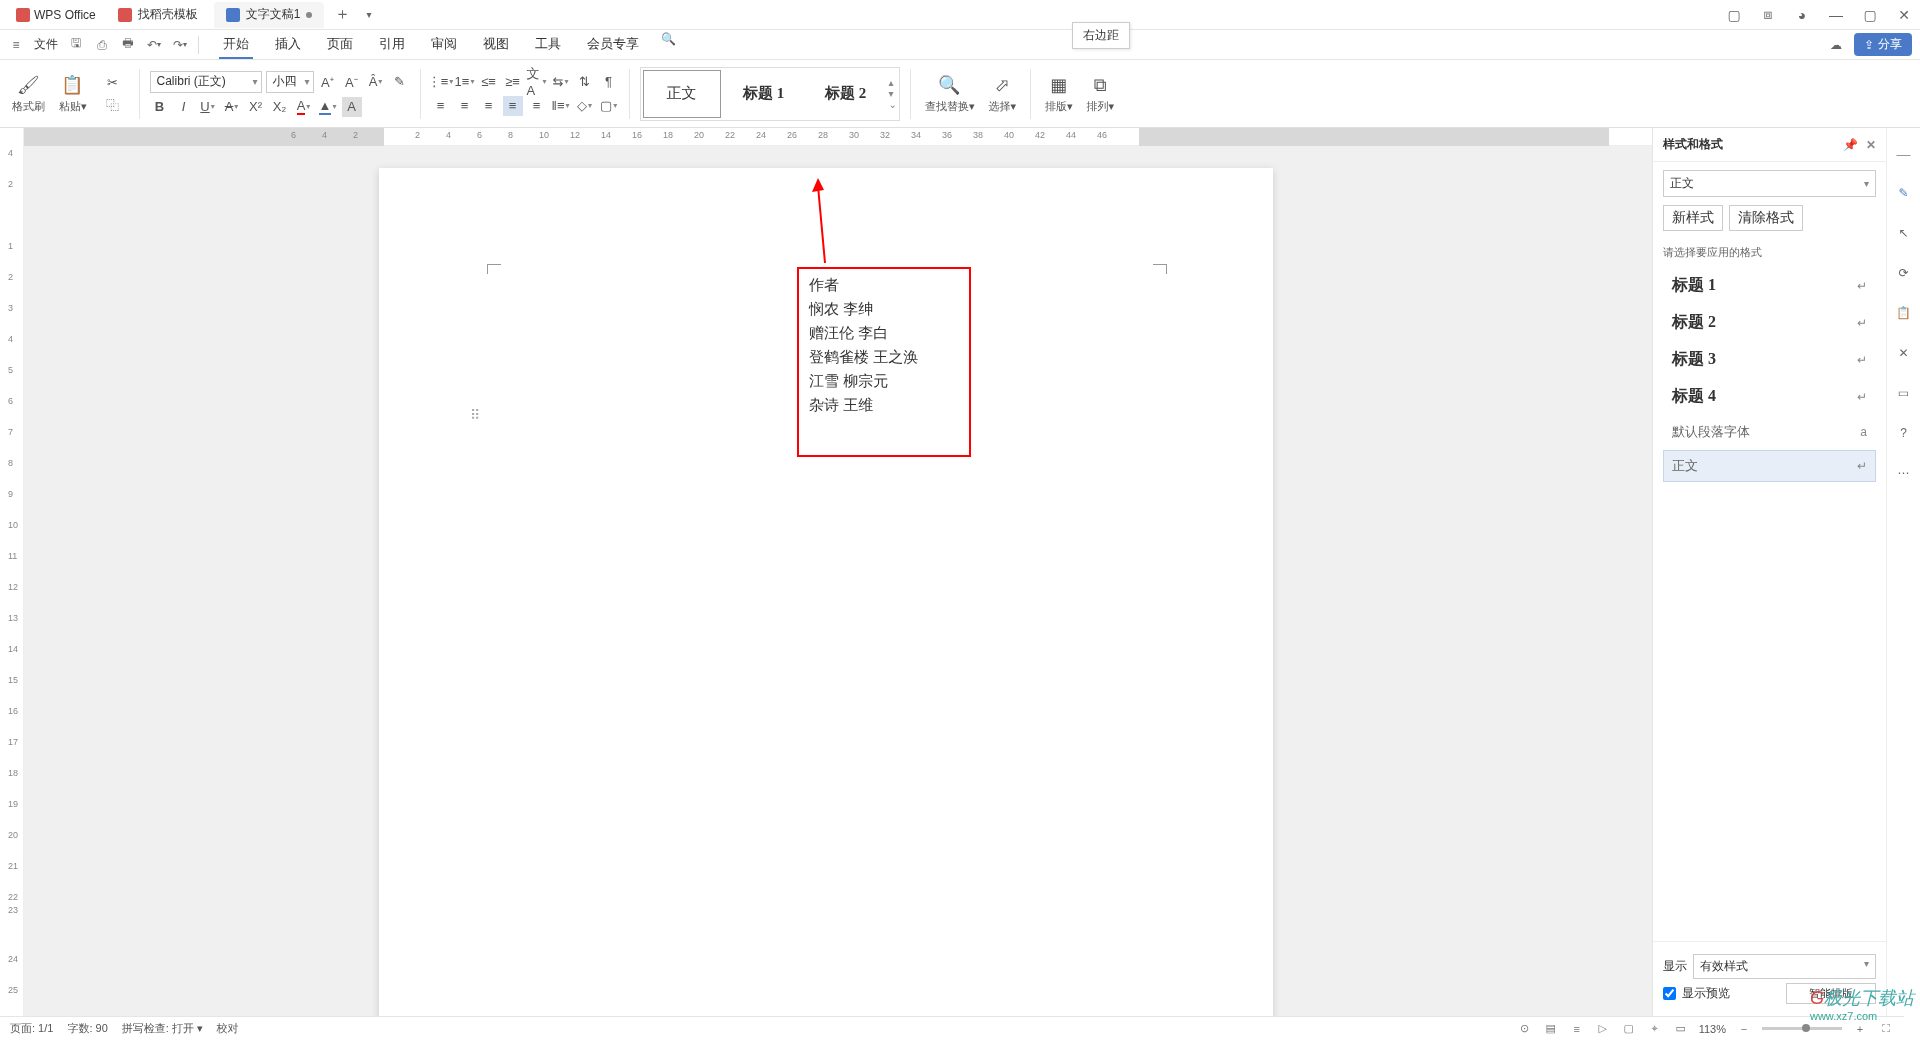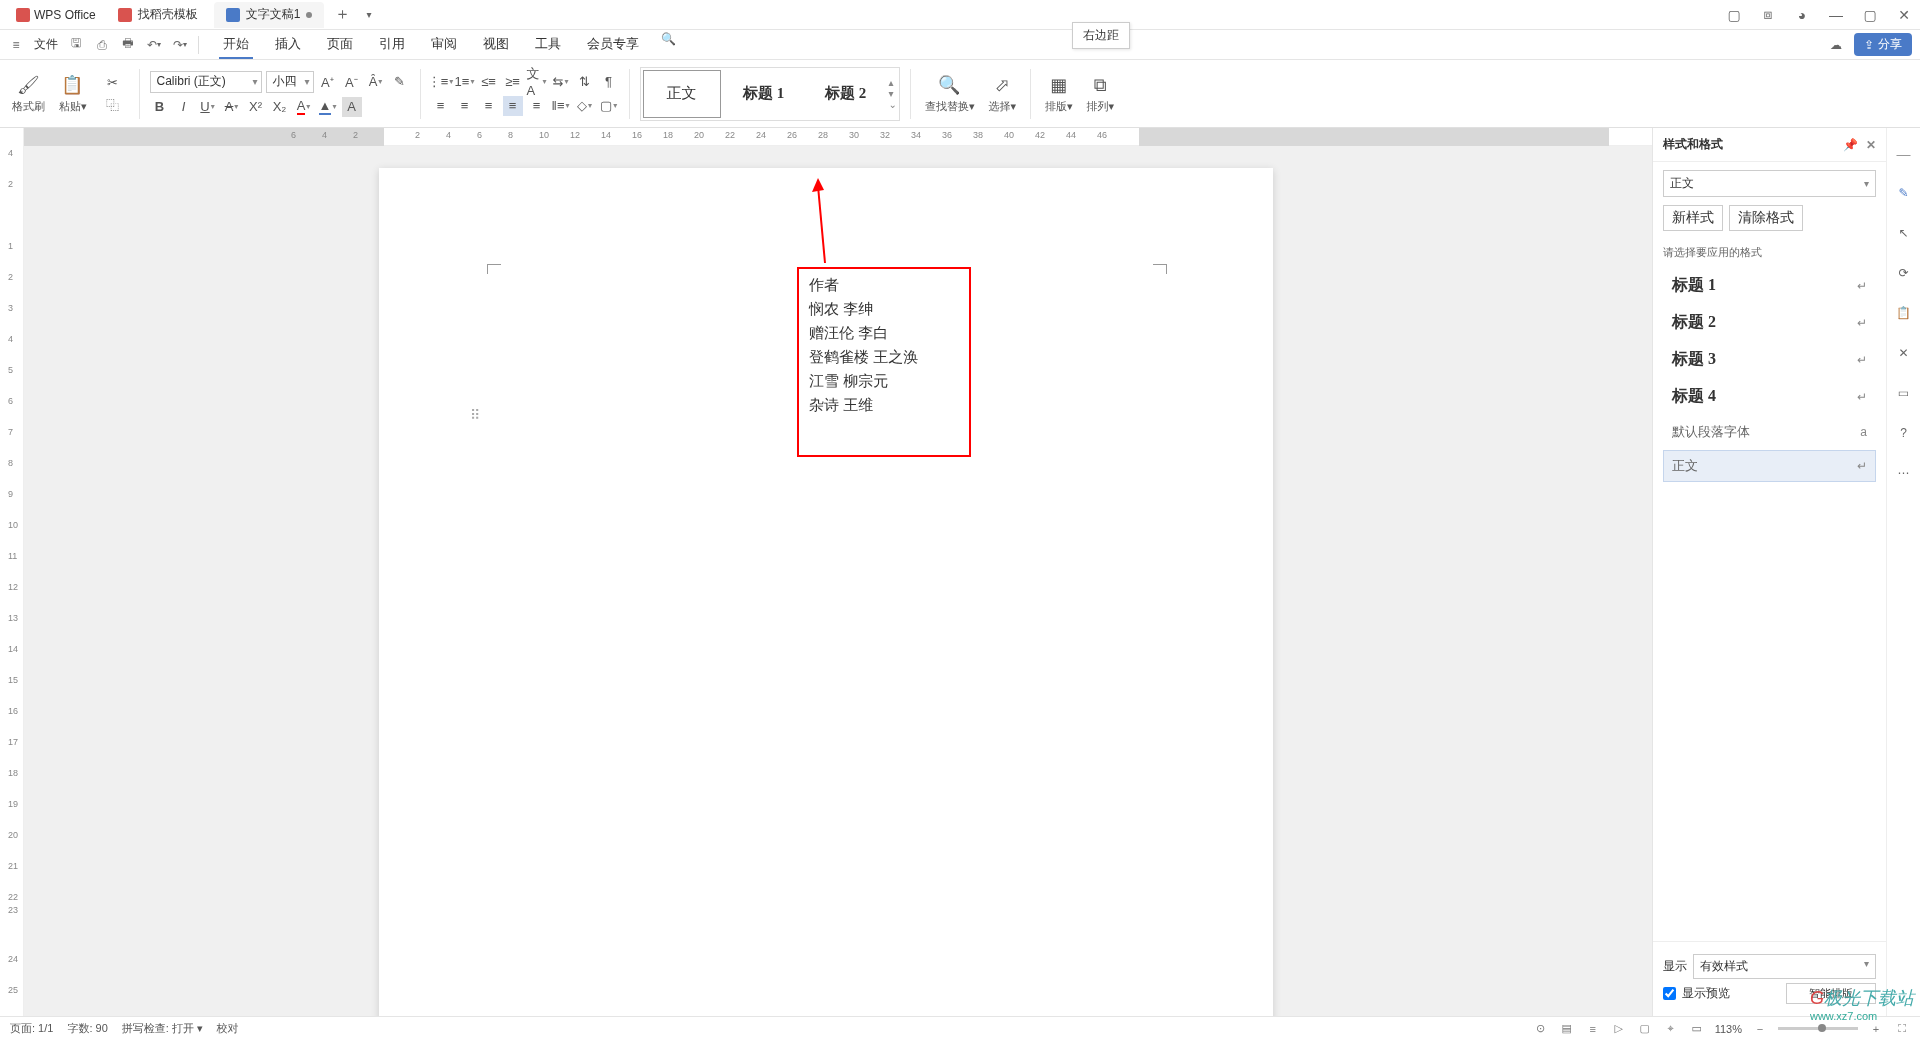--- a/index.html
+++ b/index.html
@@ -66,21 +66,21 @@
 .style-entry { display: flex; align-items: center; padding: 6px 8px; margin: 2px 0; border: 1px solid transparent; }
 .style-entry.selected { background: #e8eef7; border: 1px solid #c5d5ec; }
 .style-entry-name { font-size: 16px; font-weight: bold; font-family: SimSun, serif; }
 .style-entry-name.small { font-size: 13px; font-weight: normal; color: #666; }
 .style-entry-mark { margin-left: auto; font-size: 12px; color: #888; }
 .panel-bottom { padding: 8px 10px; border-top: 1px solid #eee; }
 .panel-bottom-row { display: flex; align-items: center; gap: 6px; margin: 4px 0; font-size: 12px; }
 .panel-bottom-combo { flex: 1; border: 1px solid #ccc; padding: 3px 6px; display: flex; }
 .panel-bottom-combo:after { content: "▾"; margin-left: auto; font-size: 10px; color: #888; }
 .smart-btn { border: 1px solid #ccc; padding: 2px 22px; font-size: 11px; margin-left: auto; }
-.statusbar { position: absolute; bottom: 0; left: 0; right: 0; height: 24px; background: #fff; border-top: 1px solid #e5e5e5; display: flex; align-items: center; padding: 0 10px; font-size: 11px; color: #555; gap: 14px; }
+.statusbar { position: absolute; bottom: 0; left: 0; right: 16px; height: 24px; background: #fff; border-top: 1px solid #e5e5e5; display: flex; align-items: center; padding: 0 10px; font-size: 11px; color: #555; gap: 14px; }
 .status-right { margin-left: auto; display: flex; align-items: center; gap: 10px; }
 .status-icon { width: 16px; height: 16px; display: flex; align-items: center; justify-content: center; color: #777; }
 .zoom-slider { width: 80px; height: 3px; background: #ccc; position: relative; }
 .zoom-slider:before { content: ""; position: absolute; left: 50%; top: -3px; width: 8px; height: 8px; background: #888; border-radius: 50%; }
 .watermark { position: absolute; bottom: 18px; right: 6px; font-size: 11px; color: #4aa; }
 .watermark .red { color: #d44; }
 svg { width: 100%; height: 100%; }
 </style>
 </head>
 <body>

